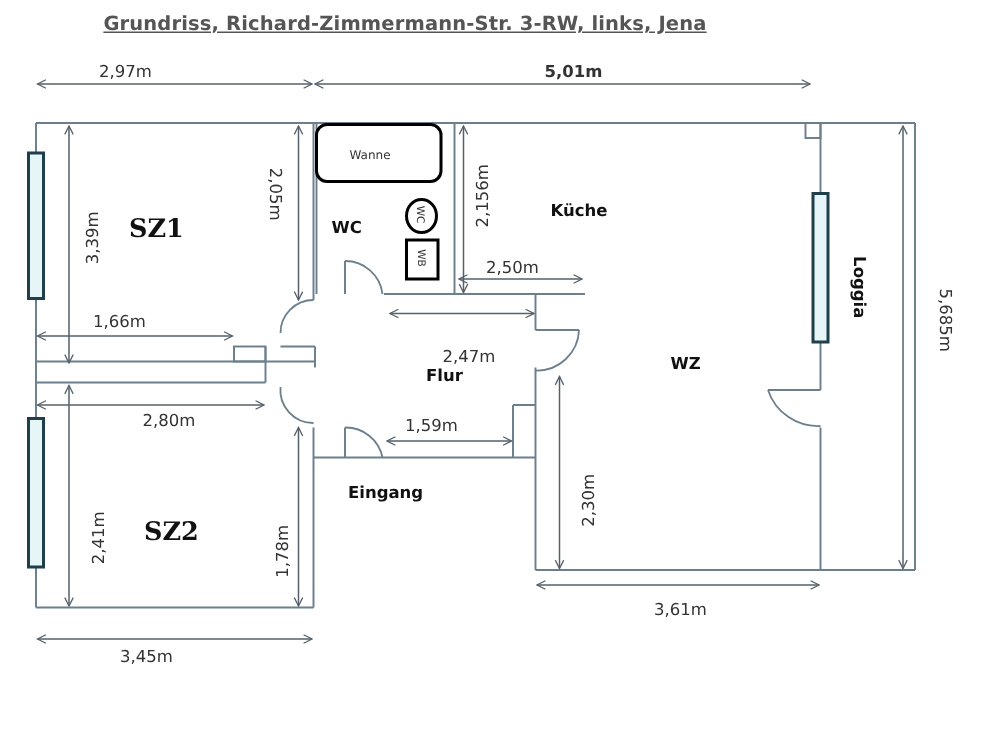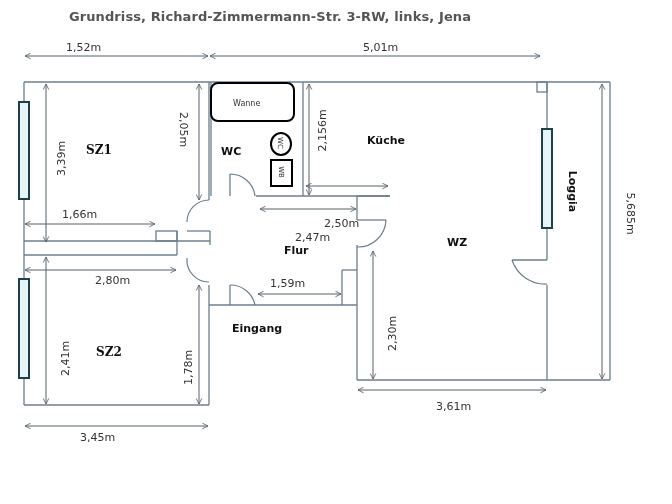--- a/index.html
+++ b/index.html
@@ -1,24 +1,24 @@
 <!DOCTYPE html>
 <html><head>
 <meta charset="utf-8">
 <style>
   html, body { margin: 0; padding: 0; background: #ffffff; }
   body { width: 672px; height: 504px; position: relative; overflow: hidden; font-family: "DejaVu Sans", sans-serif; }
   #plan { position: absolute; left: 0; top: 0; }
   .title {
     position: absolute; left: 0; top: 9px; width: 540px; text-align: center;
     font-family: "DejaVu Sans", sans-serif; font-size: 13px; font-weight: bold;
-    color: #555; letter-spacing: 0.1px;
+    color: #555; text-decoration: underline; letter-spacing: 0.1px;
   }
   .lbl { position: absolute; font-family: "DejaVu Sans", sans-serif; font-size: 11px; color: #333; white-space: nowrap; }
-  .room { position: absolute; font-family: "DejaVu Serif", serif; font-size: 12px; font-weight: bold; color: #111; white-space: nowrap; }
+  .room { position: absolute; font-family: "DejaVu Serif", serif; font-size: 17px; font-weight: bold; color: #111; white-space: nowrap; }
   .room-sans { position: absolute; font-family: "DejaVu Sans", sans-serif; font-size: 11px; font-weight: bold; color: #111; white-space: nowrap; }
   .vert { transform-origin: center center; }
   .rot90 { transform: rotate(90deg); }
   .rotm90 { transform: rotate(-90deg); }
   .fixture-lbl { position: absolute; font-family: "DejaVu Sans", sans-serif; font-size: 8px; color: #333; white-space: nowrap; }
 </style>
 </head>
 <body>
 
 <div class="title">Grundriss, Richard-Zimmermann-Str. 3-RW, links, Jena</div>
@@ -124,26 +124,26 @@
 <div class="room-sans" style="left:367px;top:134px;">Küche</div>
 <div class="room-sans" style="left:284px;top:244px;">Flur</div>
 <div class="room-sans" style="left:232px;top:322px;">Eingang</div>
 <div class="room-sans" style="left:447px;top:236px;">WZ</div>
 <div class="room-sans vert rot90" style="left:552px;top:185px;">Loggia</div>
 
 <div class="fixture-lbl" style="left:233px;top:99px;">Wanne</div>
 <div class="fixture-lbl vert rot90" style="left:274px;top:139px;font-size:7px;">WC</div>
 <div class="fixture-lbl vert rot90" style="left:275px;top:168px;font-size:7px;">WB</div>
 
-<div class="lbl" style="left:66px;top:41px;">1,52m</div>
-<div class="lbl" style="left:363px;top:41px;">5,01m</div>
+<div class="lbl" style="left:66px;top:41px;">2,97m</div>
+<div class="lbl" style="left:363px;top:41px;font-weight:bold;">5,01m</div>
 <div class="lbl vert rotm90" style="left:44px;top:152px;">3,39m</div>
 <div class="lbl vert rot90" style="left:166px;top:123px;">2,05m</div>
 <div class="lbl vert rotm90" style="left:301px;top:124px;">2,156m</div>
-<div class="lbl" style="left:324px;top:172px;margin-top:45px;">2,50m</div>
+<div class="lbl" style="left:324px;top:172px;">2,50m</div>
 <div class="lbl" style="left:62px;top:208px;">1,66m</div>
 <div class="lbl" style="left:283px;top:231px;margin-left:12px;">2,47m</div>
 <div class="lbl" style="left:65px;top:274px;margin-left:30px;">2,80m</div>
 <div class="lbl" style="left:270px;top:277px;">1,59m</div>
 <div class="lbl vert rotm90" style="left:48px;top:352px;">2,41m</div>
 <div class="lbl vert rotm90" style="left:171px;top:361px;">1,78m</div>
 <div class="lbl vert rotm90" style="left:375px;top:327px;">2,30m</div>
 <div class="lbl" style="left:423px;top:400px;margin-left:13px;">3,61m</div>
 <div class="lbl" style="left:80px;top:431px;">3,45m</div>
 <div class="lbl vert rot90" style="left:609px;top:207px;">5,685m</div>

